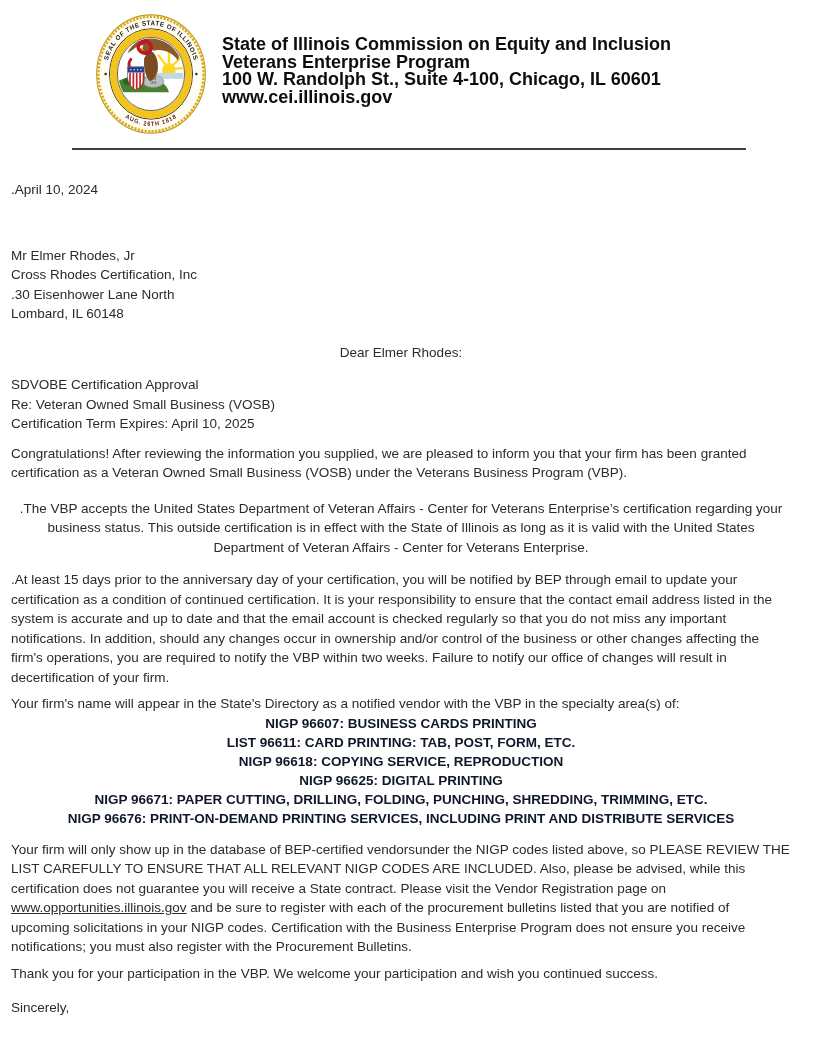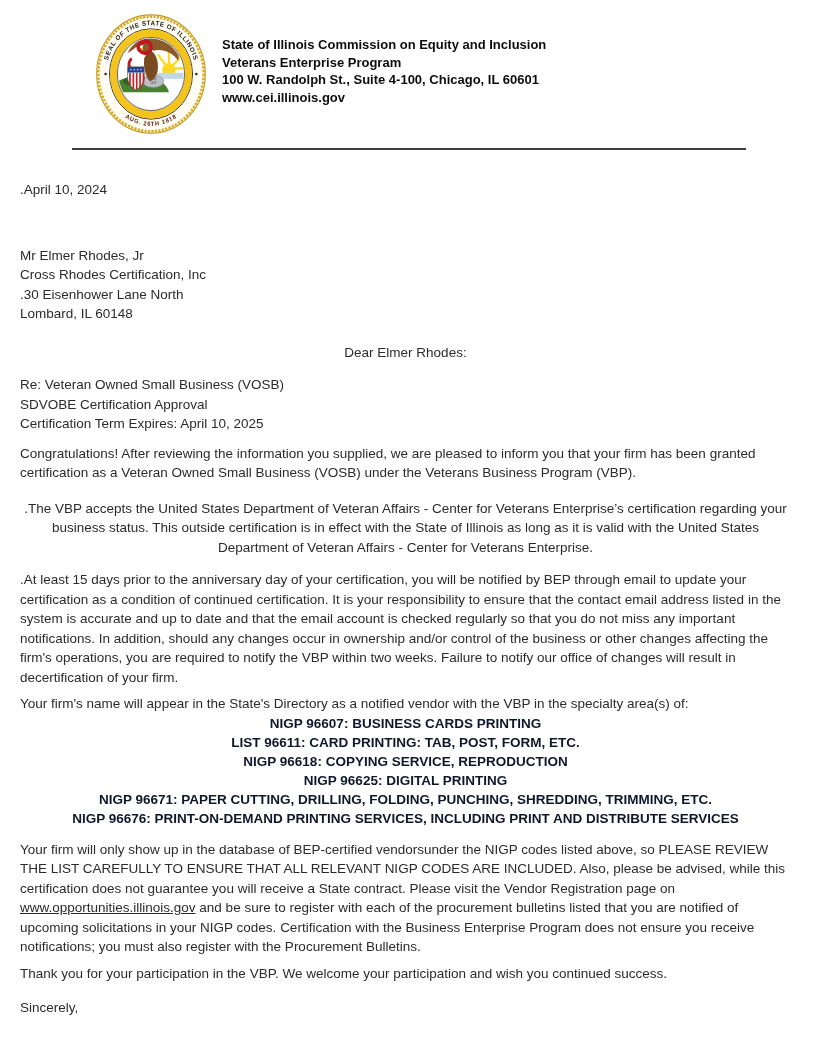--- a/index.html
+++ b/index.html
@@ -6,28 +6,28 @@
   body { width:815px; height:1055px; overflow:hidden; }
   .page {
     position:relative; width:815px; height:1055px; background:#fff;
     font-family:"Liberation Sans","DejaVu Sans",sans-serif;
     color:#2b2b2b;
   }
   .letterhead { position:relative; height:135px; }
   .seal { position:absolute; left:95px; top:13px; }
   .lh-text {
     position:absolute; left:222px; top:36px;
-    font-size:13px; line-height:17.5px; font-weight:bold; color:#0d0d0d;
+    font-size:18px; line-height:17.5px; font-weight:bold; color:#0d0d0d;
   }
   .rule {
     margin-left:72px; margin-top:13px; width:674px; height:0;
     border-top:2px solid #3f3f3f;
   }
   .body {
-    padding:30px 24px 0 20px;
+    padding:30px 24px 0 11px;
     font-size:13.5px; line-height:19.5px; color:#2b2b2b;
   }
   .body p, .body .block { margin:0; }
   .date      { margin-bottom:46px !important; }
   .mb19 { margin-bottom:19px !important; }
   .mb16 { margin-bottom:16px !important; }
   .mb15 { margin-bottom:15px !important; }
   .mb13 { margin-bottom:13px !important;text-align:center; }
   .mb12 { margin-bottom:12px !important; }
   .mb10 { margin-bottom:10px !important; }
@@ -114,22 +114,22 @@
     <div class="block mb19">
       <div>Mr Elmer Rhodes, Jr</div>
       <div>Cross Rhodes Certification, Inc</div>
       <div>.30 Eisenhower Lane North</div>
       <div>Lombard, IL 60148</div>
     </div>
 
     <p class="mb13">Dear Elmer Rhodes:</p>
 
     <div class="block mb10">
+      <div>SDVOBE Certification Approval</div>
       <div>Re: Veteran Owned Small Business (VOSB)</div>
-      <div>SDVOBE Certification Approval</div>
       <div>Certification Term Expires: April 10, 2025</div>
     </div>
 
     <p class="mb16">Congratulations! After reviewing the information you supplied, we are pleased to inform you that your firm has been granted certification as a Veteran Owned Small Business (VOSB) under the Veterans Business Program (VBP).</p>
 
     <p class="mb13">.The VBP accepts the United States Department of Veteran Affairs - Center for Veterans Enterprise’s certification regarding your business status. This outside certification is in effect with the State of Illinois as long as it is valid with the United States Department of Veteran Affairs - Center for Veterans Enterprise.</p>
 
     <p class="mb7">.At least 15 days prior to the anniversary day of your certification, you will be notified by BEP through email to update your certification as a condition of continued certification. It is your responsibility to ensure that the contact email address listed in the system is accurate and up to date and that the email account is checked regularly so that you do not miss any important notifications. In addition, should any changes occur in ownership and/or control of the business or other changes affecting the firm's operations, you are required to notify the VBP within two weeks. Failure to notify our office of changes will result in decertification of your firm.</p>
 
     <p class="mb0">Your firm's name will appear in the State's Directory as a notified vendor with the VBP in the specialty area(s) of:</p>

